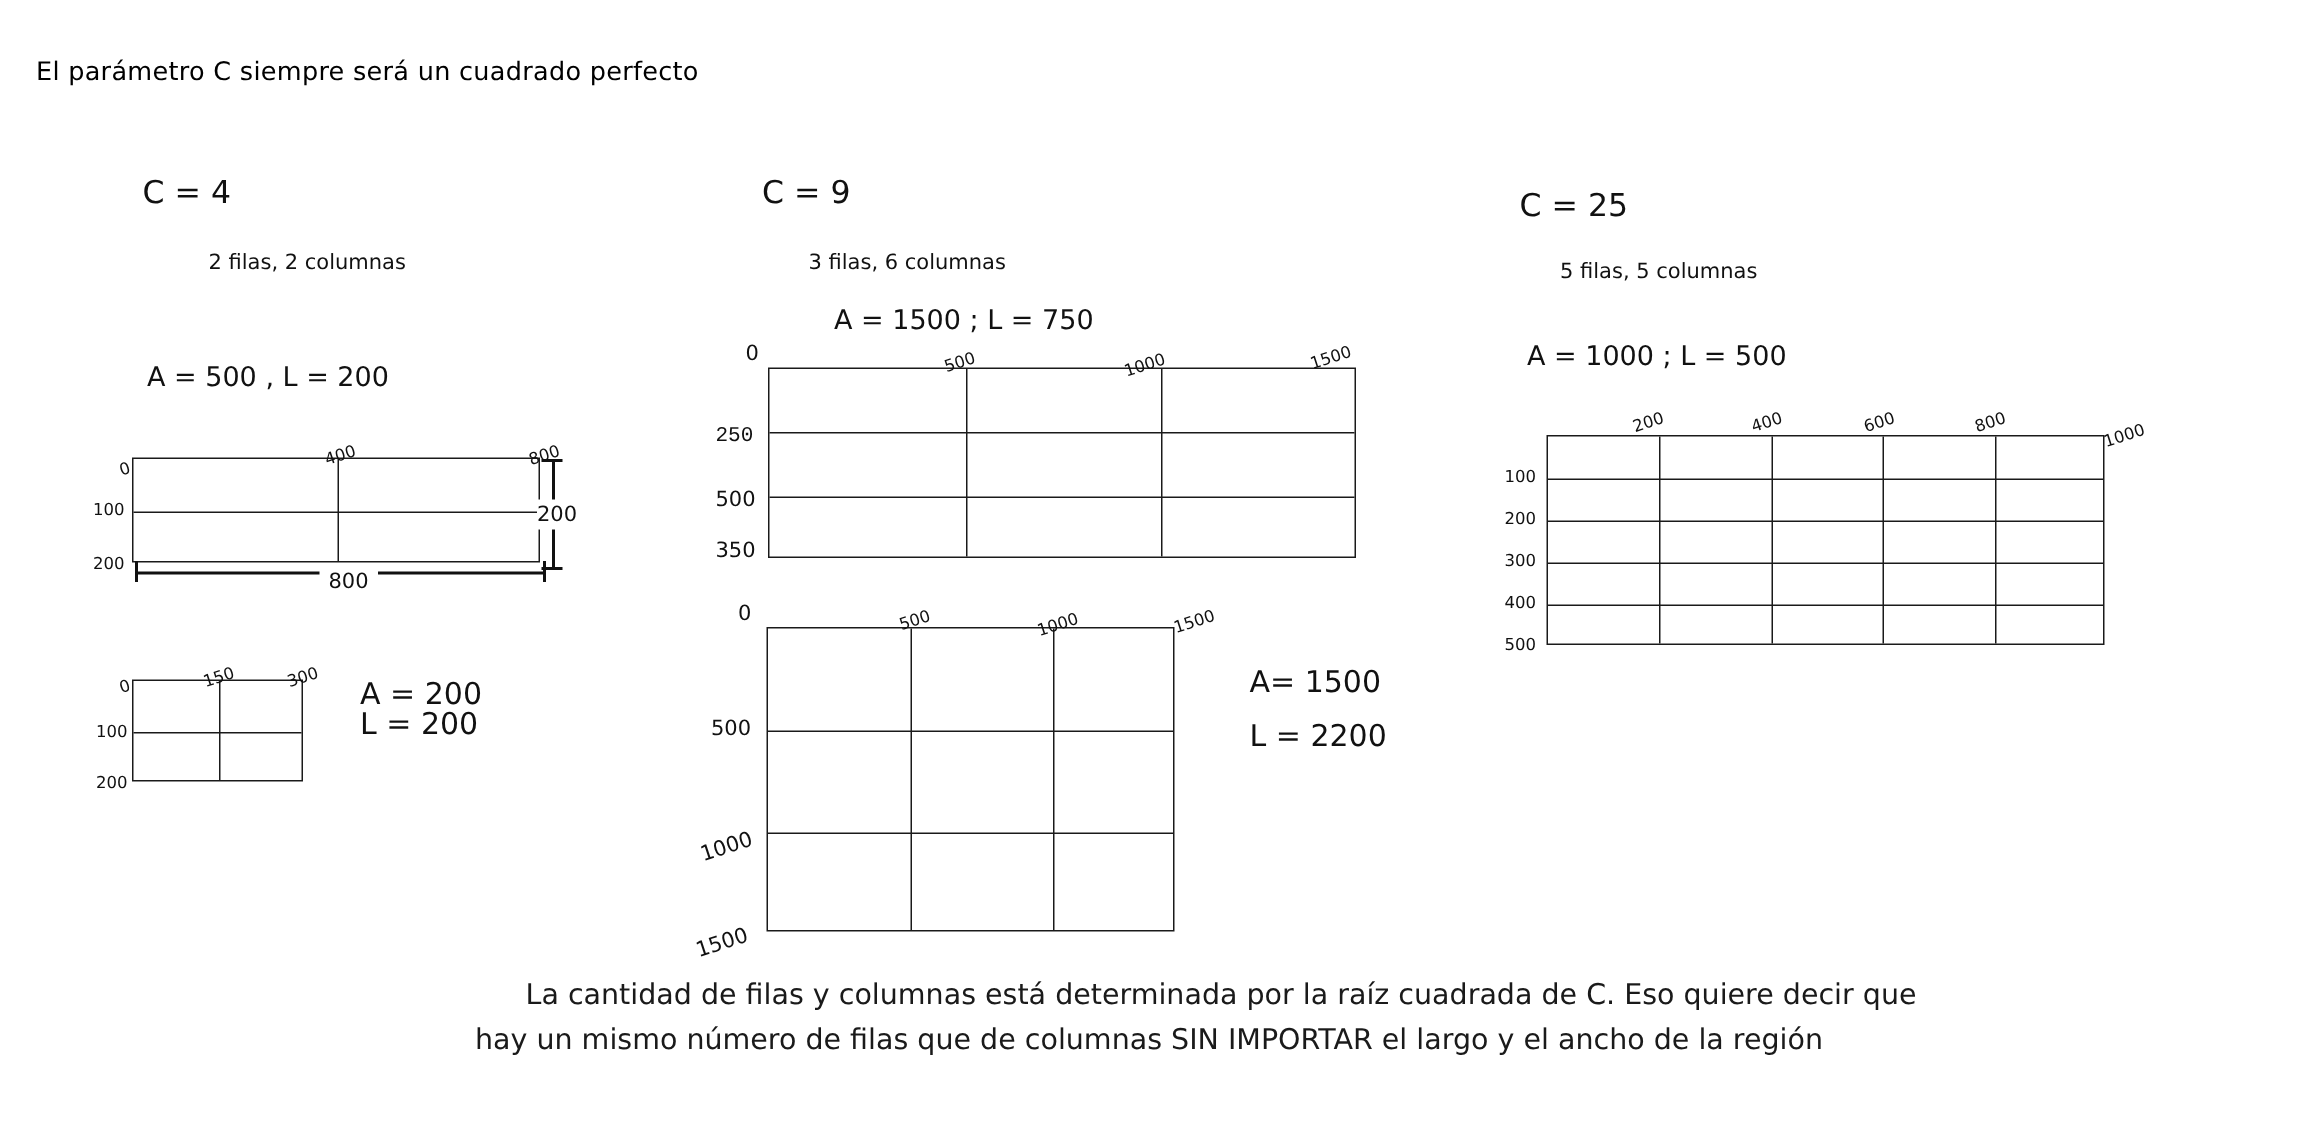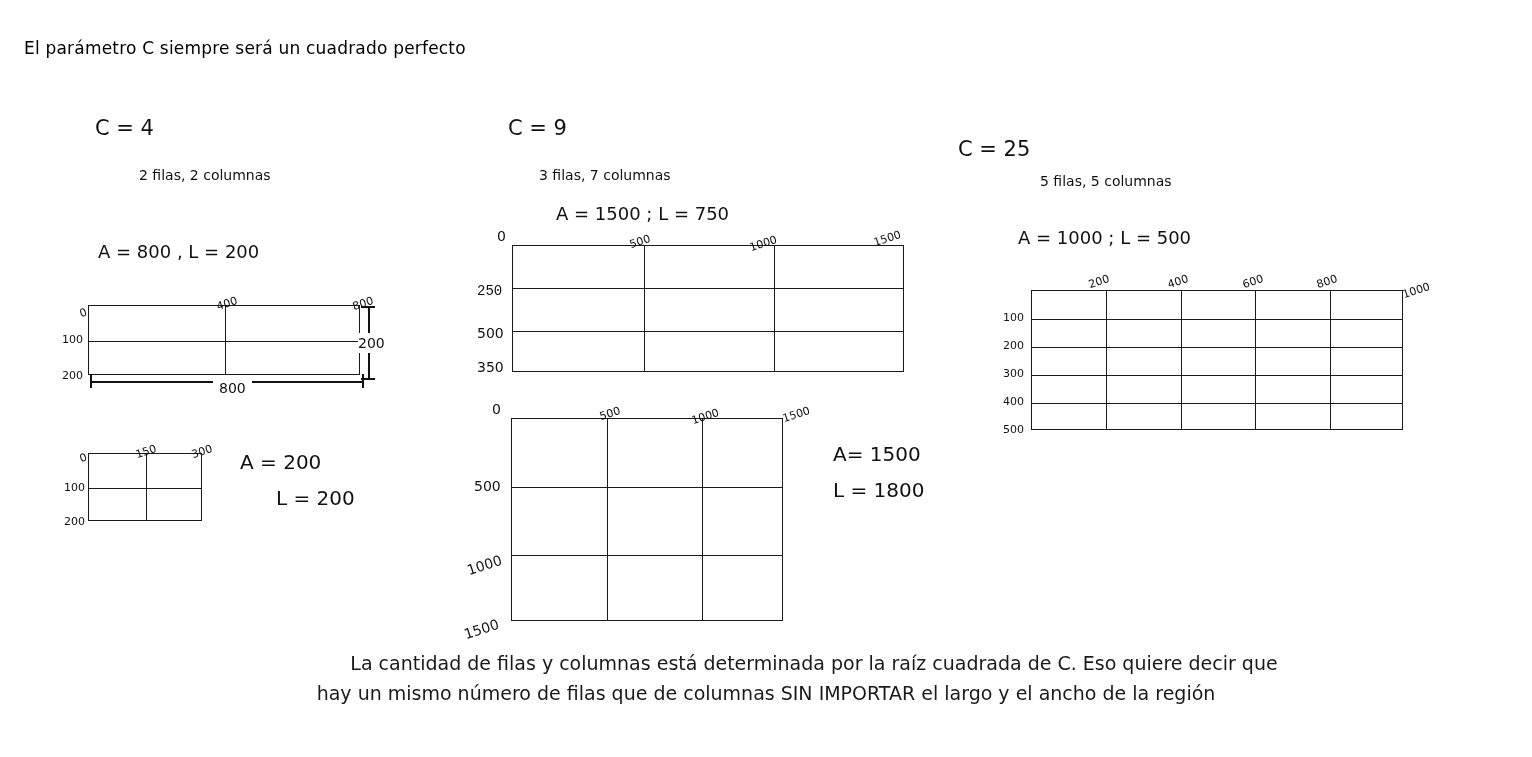--- a/index.html
+++ b/index.html
@@ -41,21 +41,21 @@
   .cap-v{position:absolute;border-top:2px solid #111;width:14px;}
   .rot-s{transform:rotate(-18deg);transform-origin:left bottom;}
 </style>
 </head>
 <body>
 
 <div class="abs title">El parámetro C siempre será un cuadrado perfecto</div>
 
 <div class="abs c-head" style="left:95px;top:116px;">C = 4</div>
 <div class="abs sub-head" style="left:139px;top:167px;">2 filas, 2 columnas</div>
-<div class="abs al-label" style="left:98px;top:241px;">A = 800 ,  L = 200</div>
+<div class="abs al-label" style="left:98px;top:241px;">A = 500 ,  L = 200</div>
 
 <div class="grid" style="left:88px;top:305px;width:272px;height:70px;">
   <div class="vline" style="left:136px;"></div>
   <div class="hline" style="top:35px;"></div>
 </div>
 <div class="abs tick-s rot-s" style="left:82px;top:307px;">0</div>
 <div class="abs tick-s rot-s" style="left:219px;top:300px;">400</div>
 <div class="abs tick-s rot-s" style="left:355px;top:300px;">800</div>
 <div class="abs tick-s" style="left:62px;top:333px;">100</div>
 <div class="abs tick-s" style="left:62px;top:369px;">200</div>
@@ -73,24 +73,24 @@
 <div class="grid thin" style="left:88px;top:453px;width:114px;height:68px;">
   <div class="vline" style="left:57px;"></div>
   <div class="hline" style="top:34px;"></div>
 </div>
 <div class="abs tick-s rot-s" style="left:82px;top:452px;">0</div>
 <div class="abs tick-s rot-s" style="left:138px;top:448px;">150</div>
 <div class="abs tick-s rot-s" style="left:194px;top:448px;">300</div>
 <div class="abs tick-s" style="left:64px;top:481px;">100</div>
 <div class="abs tick-s" style="left:64px;top:515px;">200</div>
 <div class="abs big-al" style="left:240px;top:450px;">A = 200</div>
-<div class="abs big-al" style="left:240px;top:486px;margin-left:36px;">L = 200</div>
+<div class="abs big-al" style="left:240px;top:470px;">L = 200</div>
 
 <div class="abs c-head" style="left:508px;top:116px;">C = 9</div>
-<div class="abs sub-head" style="left:539px;top:167px;">3 filas, 7 columnas</div>
+<div class="abs sub-head" style="left:539px;top:167px;">3 filas, 6 columnas</div>
 <div class="abs al-label" style="left:556px;top:203px;">A = 1500 ;  L = 750</div>
 
 <div class="grid" style="left:512px;top:245px;width:392px;height:127px;">
   <div class="vline" style="left:131px;"></div>
   <div class="vline" style="left:261px;"></div>
   <div class="hline" style="top:42px;"></div>
   <div class="hline" style="top:85px;"></div>
 </div>
 <div class="abs tick-b" style="left:497px;top:228px;">0</div>
 <div class="abs tick-s rot-s" style="left:632px;top:238px;">500</div>
@@ -107,23 +107,23 @@
   <div class="hline" style="top:136px;"></div>
 </div>
 <div class="abs tick-b" style="left:492px;top:401px;">0</div>
 <div class="abs tick-s rot-s" style="left:602px;top:410px;">500</div>
 <div class="abs tick-s rot-s" style="left:694px;top:414px;">1000</div>
 <div class="abs tick-s rot-s" style="left:785px;top:412px;">1500</div>
 <div class="abs tick-b" style="left:474px;top:478px;">500</div>
 <div class="abs tick-b rot-s" style="left:470px;top:562px;">1000</div>
 <div class="abs tick-b rot-s" style="left:467px;top:626px;">1500</div>
 <div class="abs big-al" style="left:833px;top:442px;">A= 1500</div>
-<div class="abs big-al" style="left:833px;top:478px;">L = 1800</div>
+<div class="abs big-al" style="left:833px;top:478px;">L = 2200</div>
 
-<div class="abs c-head" style="left:958px;top:125px;margin-top:12px;">C = 25</div>
+<div class="abs c-head" style="left:1013px;top:125px;">C = 25</div>
 <div class="abs sub-head" style="left:1040px;top:173px;">5 filas, 5 columnas</div>
 <div class="abs al-label" style="left:1018px;top:227px;">A = 1000  ;   L = 500</div>
 
 <div class="grid thin" style="left:1031px;top:290px;width:372px;height:140px;">
   <div class="vline" style="left:74px;"></div>
   <div class="vline" style="left:149px;"></div>
   <div class="vline" style="left:223px;"></div>
   <div class="vline" style="left:298px;"></div>
   <div class="hline" style="top:28px;"></div>
   <div class="hline" style="top:56px;"></div>

